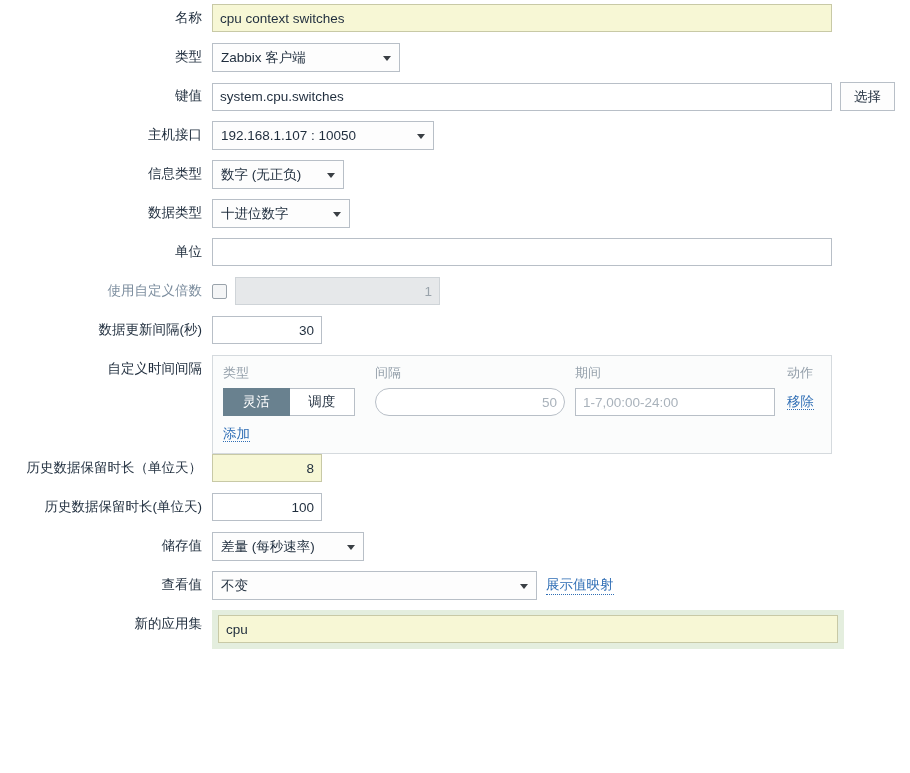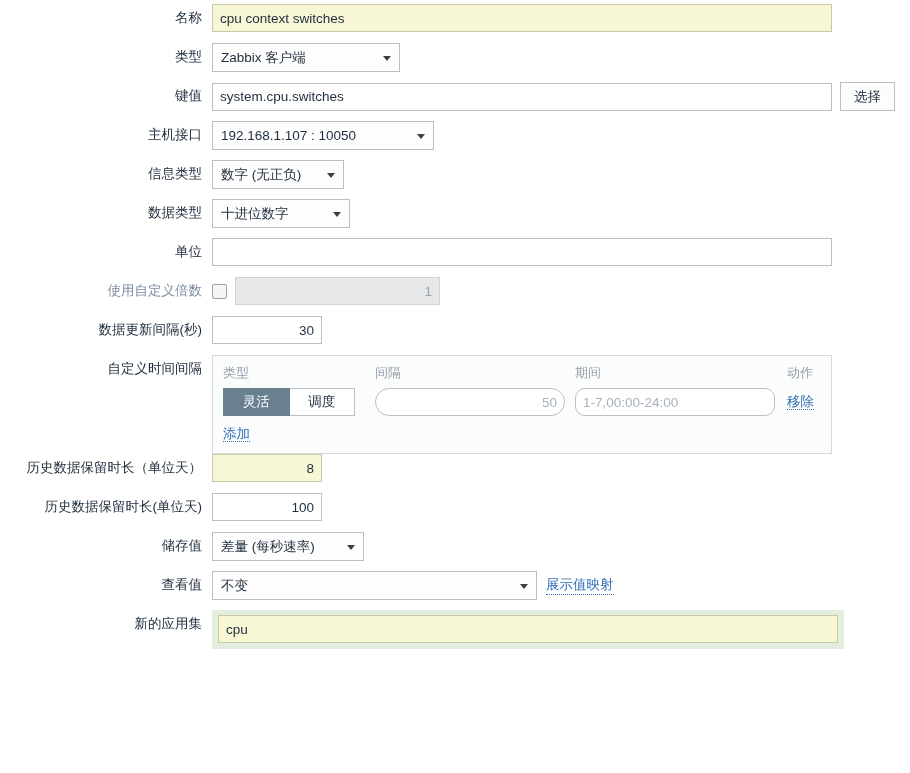--- a/index.html
+++ b/index.html
@@ -161,21 +161,21 @@
     text-align: center;
     cursor: pointer;
   }
   .toggle .opt + .opt { border-left: none; }
   .toggle .opt.on {
     background: #69818f;
     color: #ffffff;
     border-color: #69818f;
   }
   .p-interval { width: 190px; text-align: right; border-radius: 14px; }
-  .p-period { width: 200px; border-radius: 10px; }
+  .p-period { width: 200px; }
   .panel-add { padding-top: 9px; }
 
   
   .appwrap {
     background: #e4eede;
     padding: 5px 6px 6px 6px;
     display: inline-block;
   }
 
   .watermark {

